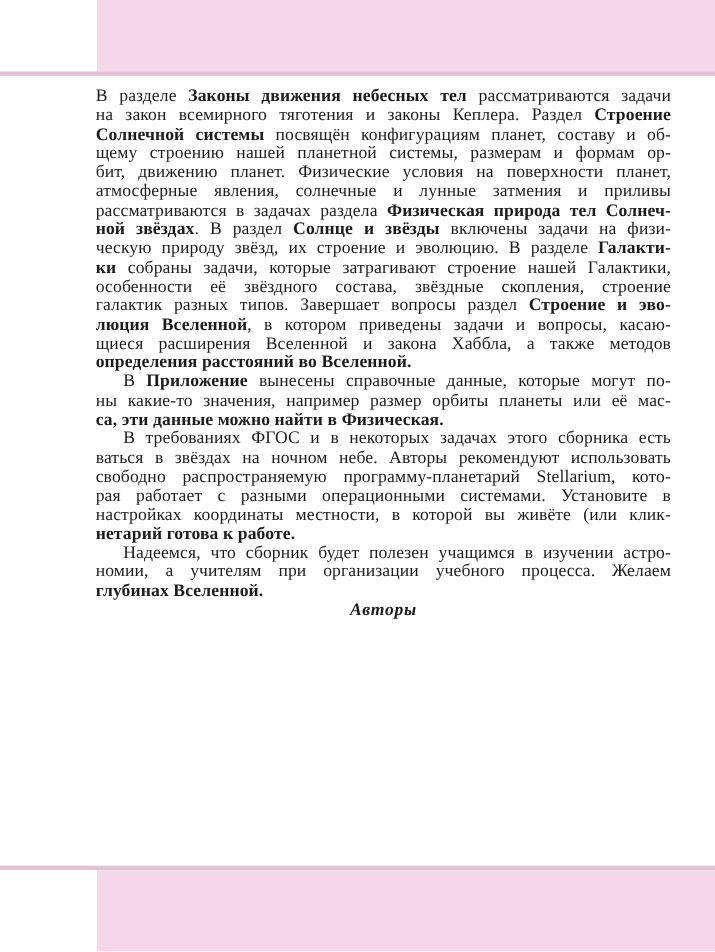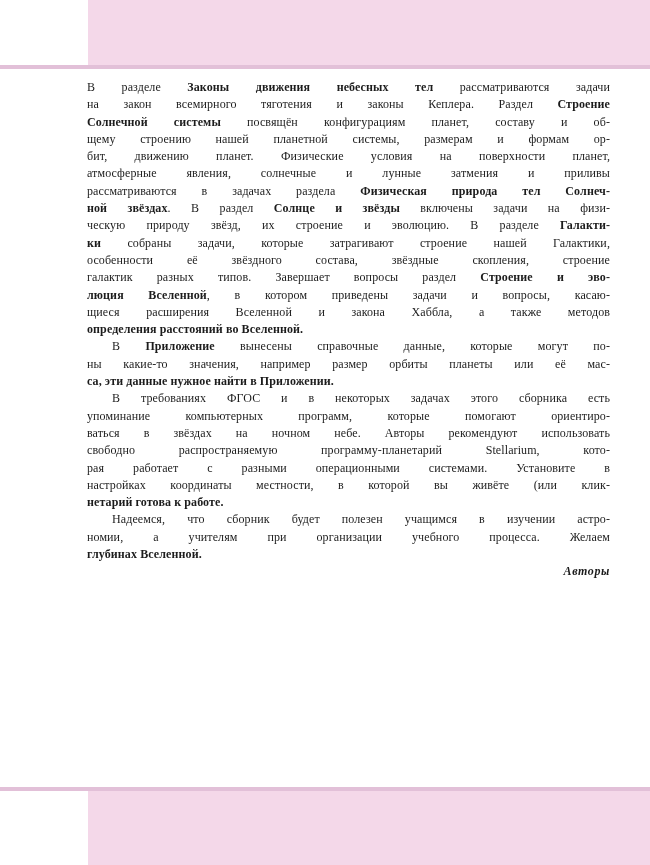--- a/index.html
+++ b/index.html
@@ -27,37 +27,37 @@
   .rule-bottom {
     position: absolute;
     left: 0; top: 787px; width: 650px; height: 4px;
   }
   .corner { position: absolute; background: #ffffff; }
   .corner-tl { left: 0; top: 0; width: 88px; height: 65px; }
   .corner-bl { left: 0; top: 791px; width: 88px; height: 74px; }
   .text-block {
     position: absolute;
     left: 87px; top: 79px; width: 523px;
-    font-size: 12px;
+    font-size: 16px;
     line-height: 17.3px;
     letter-spacing: 0.1px;
   }
   .para { margin: 0; padding: 0; }
   .tline {
     text-align: justify;
     text-align-last: justify;
     white-space: normal;
     overflow: hidden;
     height: 17.3px;
   }
   .tline.lastline { text-align-last: left; font-weight: bold; }
   .tline.indent { text-indent: 25px; }
   .text-block .bold { font-weight: bold; }
   .signature {
-    text-align: right;
+    text-align: center;
     font-weight: bold;
     font-style: italic;
     line-height: 17.3px;
     letter-spacing: 0.6px;
   }
 </style>
 </head>
 <body>
 
 <div class="page">
@@ -80,25 +80,24 @@
         <div class="tline"><span class="bold">ки</span><span> собраны задачи, которые затрагивают строение нашей Галактики,</span></div>
         <div class="tline"><span>особенности её звёздного состава, звёздные скопления, строение</span></div>
         <div class="tline"><span>галактик разных типов. Завершает вопросы раздел </span><span class="bold">Строение и эво-</span></div>
         <div class="tline"><span class="bold">люция Вселенной</span><span>, в котором приведены задачи и вопросы, касаю-</span></div>
         <div class="tline"><span>щиеся расширения Вселенной и закона Хаббла, а также методов</span></div>
         <div class="tline lastline"><span>определения расстояний во Вселенной.</span></div>
       </div>
       <div class="para">
         <div class="tline indent"><span>В </span><span class="bold">Приложение</span><span> вынесены справочные данные, которые могут по-</span></div>
         <div class="tline"><span>ны какие-то значения, например размер орбиты планеты или её мас-</span></div>
-        <div class="tline lastline"><span>са, эти данные нужное найти в Приложении.</span></div>
+        <div class="tline lastline"><span>са, эти данные можно найти в Физическая.</span></div>
       </div>
       <div class="para">
         <div class="tline indent"><span>В требованиях ФГОС и в некоторых задачах этого сборника есть</span></div>
-        <div class="tline"><span>упоминание компьютерных программ, которые помогают ориентиро-</span></div>
         <div class="tline"><span>ваться в звёздах на ночном небе. Авторы рекомендуют использовать</span></div>
         <div class="tline"><span>свободно распространяемую программу-планетарий Stellarium, кото-</span></div>
         <div class="tline"><span>рая работает с разными операционными системами. Установите в</span></div>
         <div class="tline"><span>настройках координаты местности, в которой вы живёте (или клик-</span></div>
         <div class="tline lastline"><span>нетарий готова к работе.</span></div>
       </div>
       <div class="para">
         <div class="tline indent"><span>Надеемся, что сборник будет полезен учащимся в изучении астро-</span></div>
         <div class="tline"><span>номии, а учителям при организации учебного процесса. Желаем</span></div>
         <div class="tline lastline"><span>глубинах Вселенной.</span></div>

